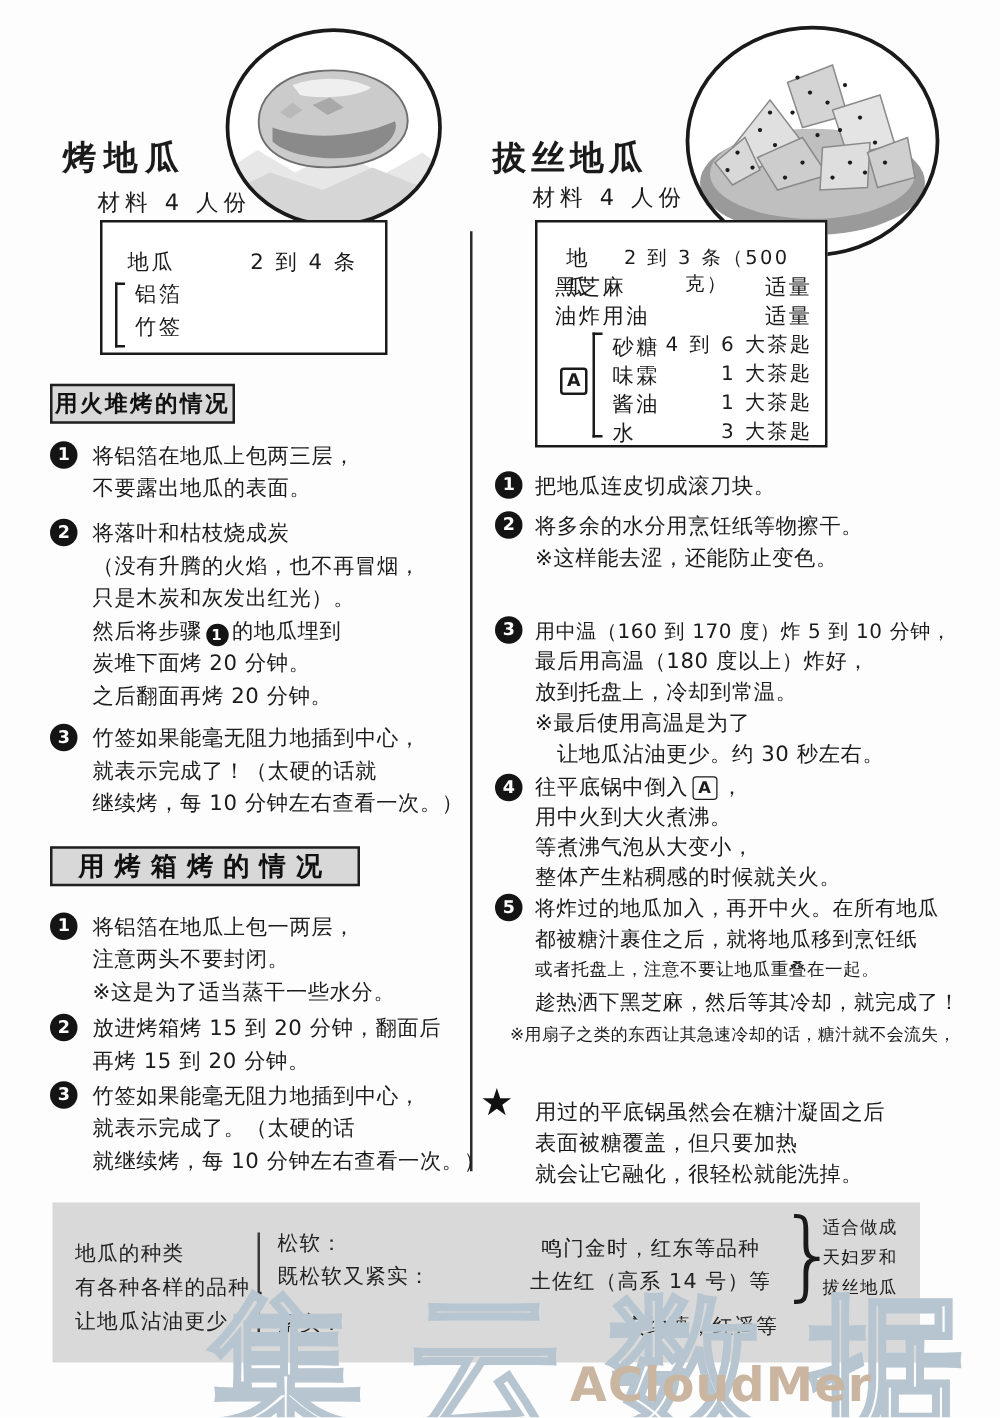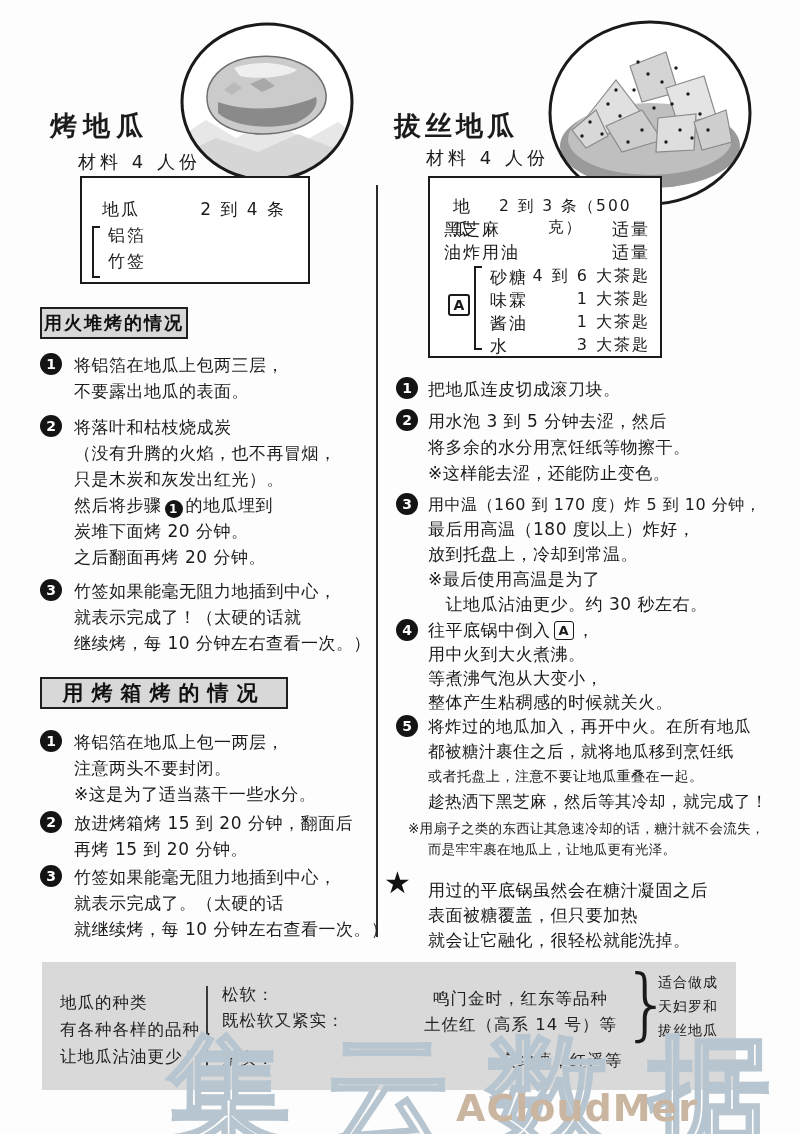--- a/index.html
+++ b/index.html
@@ -256,21 +256,20 @@
   <div class="step" style="left:396px; top:376px; width:400px;">
     <span class="badge">1</span>
     <div class="lines" style="margin-left:32px;">
       <div>把地瓜连皮切成滚刀块。</div>
     </div>
   </div>
 
   <div class="step" style="left:396px; top:408px; width:400px;">
     <span class="badge">2</span>
     <div class="lines" style="margin-left:32px;">
-      <div>用水泡 3 到 5 分钟去涩，然后</div>
       <div>将多余的水分用烹饪纸等物擦干。</div>
       <div>※这样能去涩，还能防止变色。</div>
     </div>
   </div>
 
   <div class="step" style="left:396px; top:492px; width:404px;">
     <span class="badge">3</span>
     <div class="lines lh25" style="margin-left:32px;">
       <div style="font-size:16px;">用中温（160 到 170 度）炸 5 到 10 分钟，</div>
       <div>最后用高温（180 度以上）炸好，</div>
@@ -295,21 +294,20 @@
     <div class="lines lh25" style="margin-left:32px;">
       <div style="font-size:16.5px;">将炸过的地瓜加入，再开中火。在所有地瓜</div>
       <div style="font-size:16.5px;">都被糖汁裹住之后，就将地瓜移到烹饪纸</div>
       <div style="font-size:14px;">或者托盘上，注意不要让地瓜重叠在一起。</div>
       <div style="font-size:16.5px;">趁热洒下黑芝麻，然后等其冷却，就完成了！</div>
     </div>
   </div>
 
   <div class="abs note" style="left:408px; top:818px; width:392px;">
     <div>※用扇子之类的东西让其急速冷却的话，糖汁就不会流失，</div>
-    <div>而是牢牢裹在地瓜上，让地瓜更有光泽。</div>
   </div>
 
   <div class="star" style="left:384px; top:868px;">★</div>
   <div class="abs" style="left:428px; top:878px;">
     <div class="lines lh25" style="margin-left:0;">
       <div>用过的平底锅虽然会在糖汁凝固之后</div>
       <div>表面被糖覆盖，但只要加热</div>
       <div>就会让它融化，很轻松就能洗掉。</div>
     </div>
   </div>

